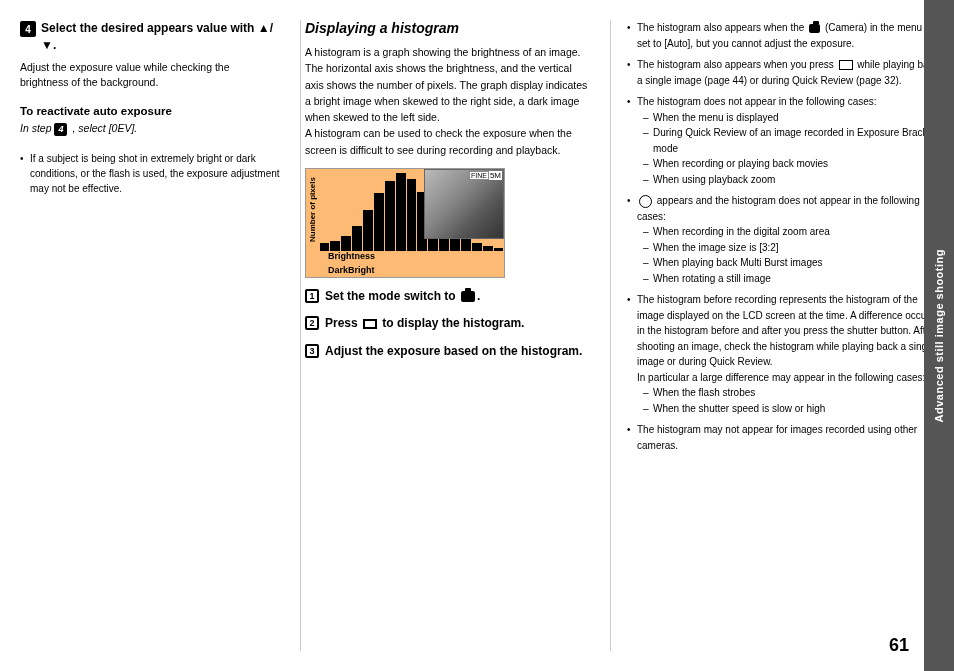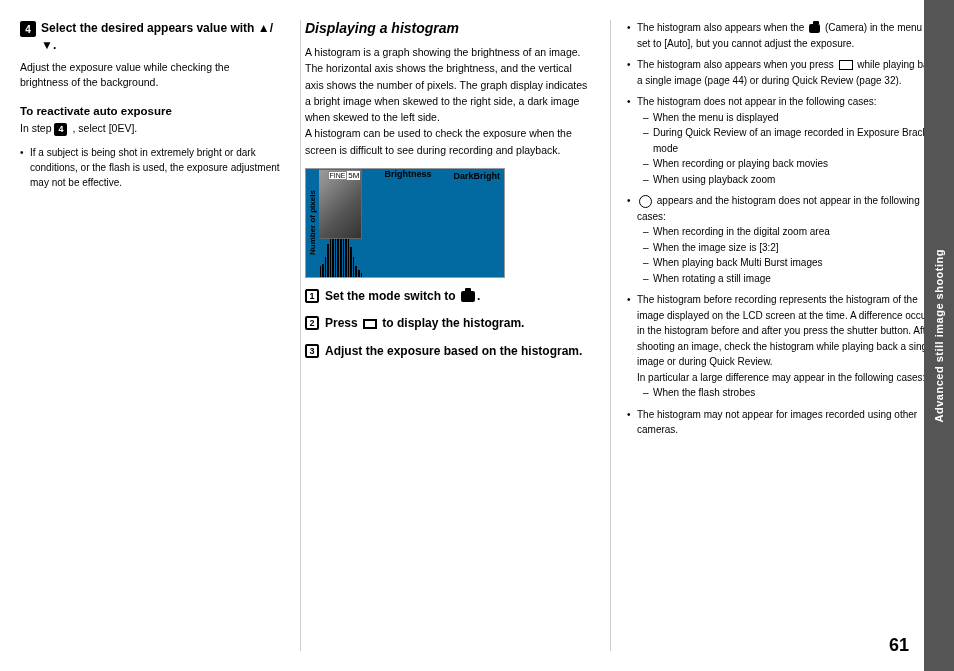--- a/index.html
+++ b/index.html
@@ -105,21 +105,22 @@
     }
     .sub-section-title {
       font-size: 11.5px;
       font-weight: bold;
       margin-top: 14px;
       margin-bottom: 4px;
     }
     .sub-section-body {
       font-size: 10.5px;
       line-height: 1.5;
-      margin-bottom: 8px;
+      margin-bottom: 14px;
+      font-style: italic;
     }
     .bullet-item {
       font-size: 10px;
       line-height: 1.5;
       padding-left: 10px;
       position: relative;
     }
     .bullet-item::before {
       content: "•";
       position: absolute;
@@ -139,22 +140,23 @@
       margin-bottom: 10px;
     }
 
     
     .histogram-graphic {
       border: 1px solid #999;
       width: 200px;
       height: 110px;
       margin-bottom: 10px;
       position: relative;
-      background: #0369a1;
-      display: flex;
+      background: #fdba74;
+      display: flex;
+      flex-direction: column;
     }
     .histogram-inner {
       display: flex;
       flex: 1;
       position: relative;
     }
     .y-axis-label {
       font-size: 8px;
       writing-mode: vertical-rl;
       transform: rotate(180deg);
@@ -204,21 +206,21 @@
       border: 1px solid #888;
     }
     .histogram-x-labels {
       display: flex;
       justify-content: flex-start;
       padding: 2px 4px 2px 22px;
       font-size: 9px;
       font-weight: bold;
     }
     .brightness-label {
-      text-align: center;
+      text-align: left;
       font-size: 9px;
       font-weight: bold;
       padding-bottom: 2px;
     }
 
     
     .num-step {
       display: flex;
       align-items: flex-start;
       margin-bottom: 10px;
@@ -429,20 +431,21 @@
       <div class="right-dash-item">When recording in the digital zoom area</div>
       <div class="right-dash-item">When the image size is [3:2]</div>
       <div class="right-dash-item">When playing back Multi Burst images</div>
       <div class="right-dash-item">When rotating a still image</div>
     </div>
 
     <div class="right-bullet">
       The histogram before recording represents the histogram of the image displayed on the LCD screen at the time. A difference occurs in the histogram before and after you press the shutter button. After shooting an image, check the histogram while playing back a single-image or during Quick Review.<br>
       In particular a large difference may appear in the following cases:
       <div class="right-dash-item">When the flash strobes</div>
+      <div class="right-dash-item">When the shutter speed is slow or high</div>
     </div>
 
     <div class="right-bullet">
       The histogram may not appear for images recorded using other cameras.
     </div>
 
   </div>
 
   <div class="sidebar-tab">
     <span>Advanced still image shooting</span>

